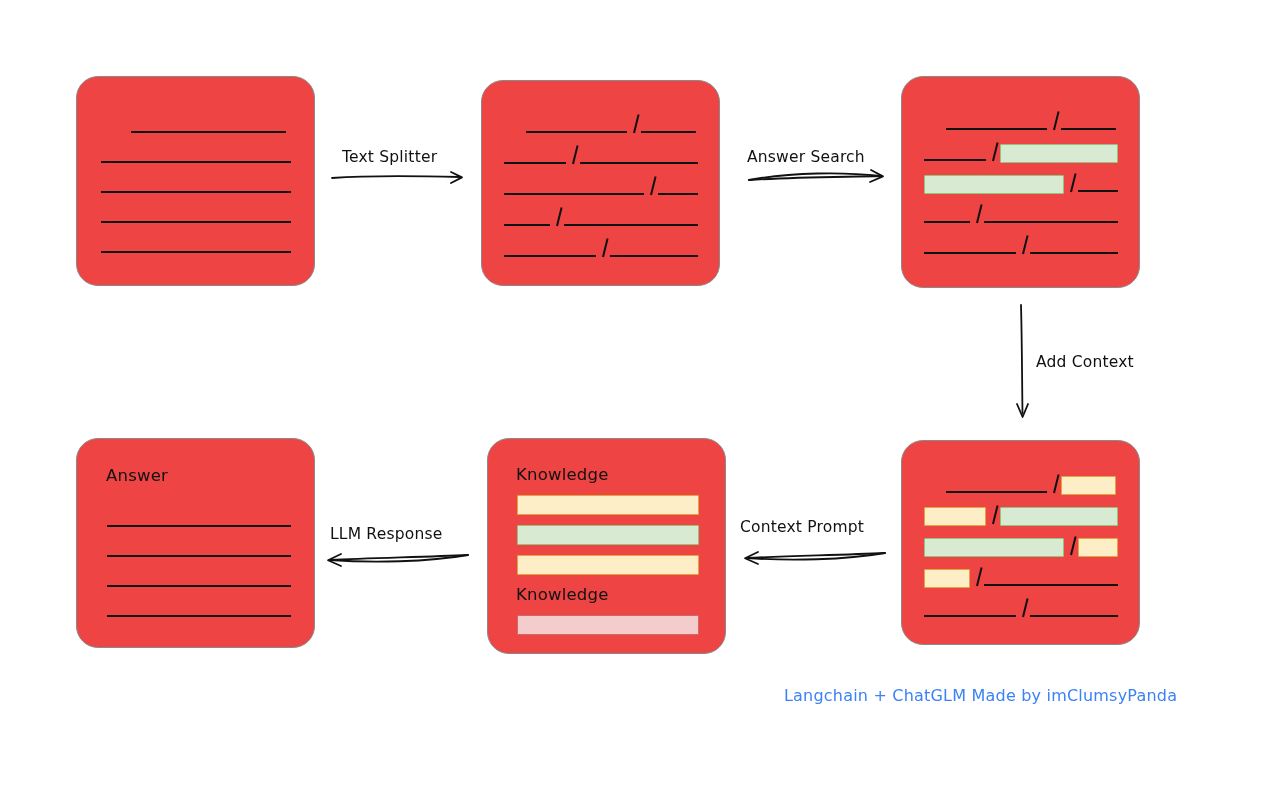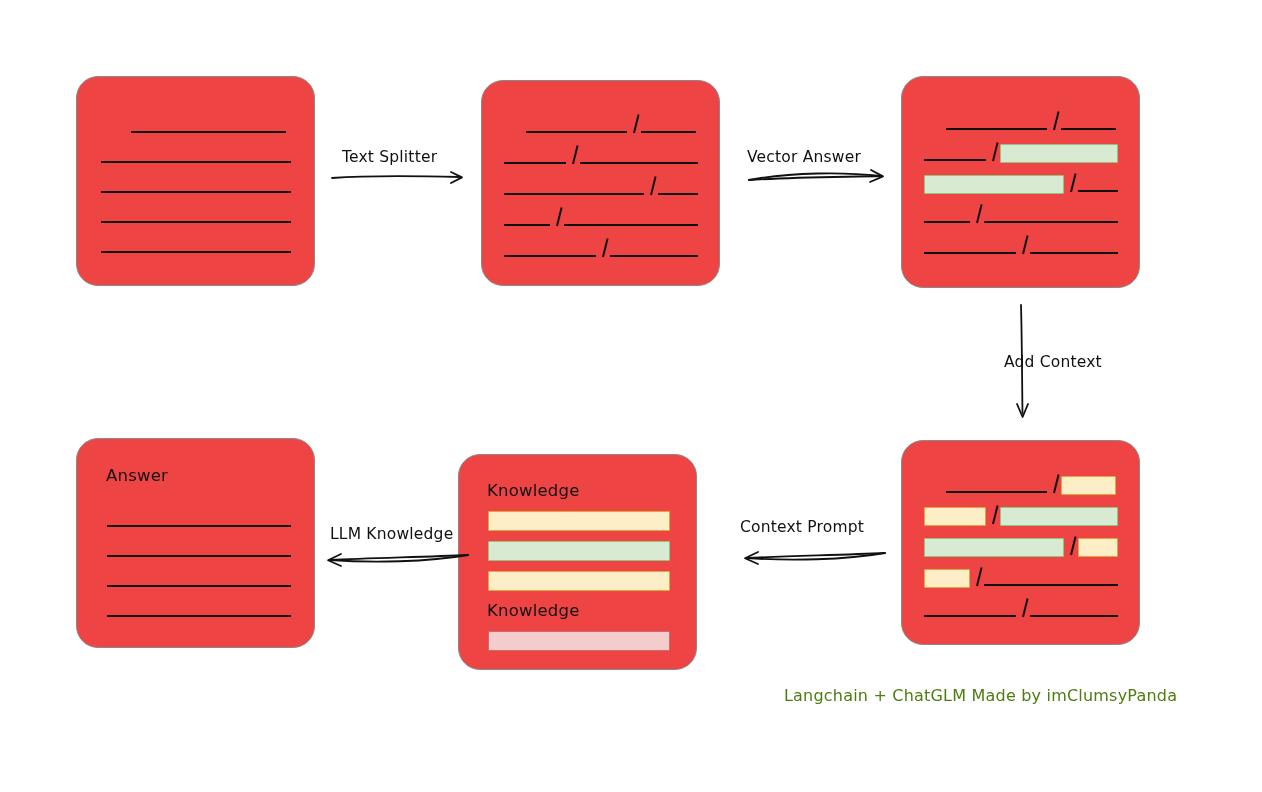--- a/index.html
+++ b/index.html
@@ -109,21 +109,21 @@
     font-size: 15.5px;
     letter-spacing: 0.2px;
     color: #111111;
     white-space: nowrap;
   }
 
   .footer-note {
     position: absolute;
     font-size: 16px;
     letter-spacing: 0.2px;
-    color: #4d7c0f;
+    color: #3b82f6;
     white-space: nowrap;
   }
 
   svg.arrow {
     position: absolute;
     overflow: visible;
   }
   svg.arrow path { fill: none; stroke: #111111; stroke-width: 1.8; stroke-linecap: round; stroke-linejoin: round; }
 </style>
 </head>
@@ -176,21 +176,21 @@
       <span class="slash"></span>
       <span class="seg" style="width:134px;"></span>
     </div>
     <div class="row" style="top:156px; padding:0 23px 0 22px;">
       <span class="seg" style="width:92px;"></span>
       <span class="slash"></span>
       <span class="seg" style="width:88px;"></span>
     </div>
   </div>
 
-  <div class="edge-label" style="left:747px; top:148px;">Vector Answer</div>
+  <div class="edge-label" style="left:747px; top:148px;">Answer Search</div>
   <svg class="arrow" style="left:749px; top:168px;" width="140" height="18" viewBox="0 0 140 18">
     <path d="M0,12 C42,4 96,4 132,8"></path>
     <path d="M0,12 C46,9 98,9 132,8"></path>
     <path d="M122,2 L134,8.4 L121,14"></path>
   </svg>
 
   <div class="card" style="left:901px; top:76px; width:239px; height:212px;">
     <div class="row indent" style="top:33px; padding:0 23px 0 0;">
       <span class="seg" style="width:101px;"></span>
       <span class="slash"></span>
@@ -211,21 +211,21 @@
       <span class="slash"></span>
       <span class="seg" style="width:134px;"></span>
     </div>
     <div class="row" style="top:157px; padding:0 23px 0 22px;">
       <span class="seg" style="width:92px;"></span>
       <span class="slash"></span>
       <span class="seg" style="width:88px;"></span>
     </div>
   </div>
 
-  <div class="edge-label" style="left:1004px; top:353px;text-align:center;">Add Context</div>
+  <div class="edge-label" style="left:1036px; top:353px;text-align:center;">Add Context</div>
   <svg class="arrow" style="left:1012px; top:305px;" width="22" height="116" viewBox="0 0 22 116">
     <path d="M9,0 C10,36 10,74 10.5,108"></path>
     <path d="M5,99 L10.6,112 L16,99"></path>
   </svg>
 
   <div class="card" style="left:901px; top:440px; width:239px; height:205px;">
     <div class="row indent" style="top:32px; padding:0 23px 0 0;">
       <span class="seg" style="width:101px;"></span>
       <span class="slash"></span>
       <span class="chip yellow" style="width:55px;"></span>
@@ -252,30 +252,30 @@
     </div>
   </div>
 
   <div class="edge-label" style="left:740px; top:518px;">Context Prompt</div>
   <svg class="arrow" style="left:739px; top:548px;" width="148" height="18" viewBox="0 0 148 18">
     <path d="M146,5 C106,12 50,13 8,10"></path>
     <path d="M146,5 C102,7 48,8 8,10"></path>
     <path d="M19,4 L6,10.2 L19,16"></path>
   </svg>
 
-  <div class="card" style="left:458px; top:438px; width:239px; height:216px;margin-top:16px;">
+  <div class="card" style="left:487px; top:438px; width:239px; height:216px;">
     <div class="card-label" style="left:28px; top:26px;">Knowledge</div>
     <div class="bar yellow" style="left:29px; top:56px; width:182px;"></div>
     <div class="bar green" style="left:29px; top:86px; width:182px;"></div>
     <div class="bar yellow" style="left:29px; top:116px; width:182px;"></div>
     <div class="card-label" style="left:28px; top:146px;">Knowledge</div>
     <div class="bar red" style="left:29px; top:176px; width:182px;"></div>
   </div>
 
-  <div class="edge-label" style="left:330px; top:525px;">LLM Knowledge</div>
+  <div class="edge-label" style="left:330px; top:525px;">LLM Response</div>
   <svg class="arrow" style="left:320px; top:550px;" width="150" height="18" viewBox="0 0 150 18">
     <path d="M148,5 C108,12 52,13 10,10"></path>
     <path d="M148,5 C104,7 50,8 10,10"></path>
     <path d="M21,4 L8,10.2 L21,16"></path>
   </svg>
 
   <div class="card" style="left:76px; top:438px; width:239px; height:210px;">
     <div class="card-label" style="left:29px; top:27px;">Answer</div>
     <div class="row" style="top:68px; padding:0 25px 0 30px;">
       <span class="seg" style="width:184px;"></span>

